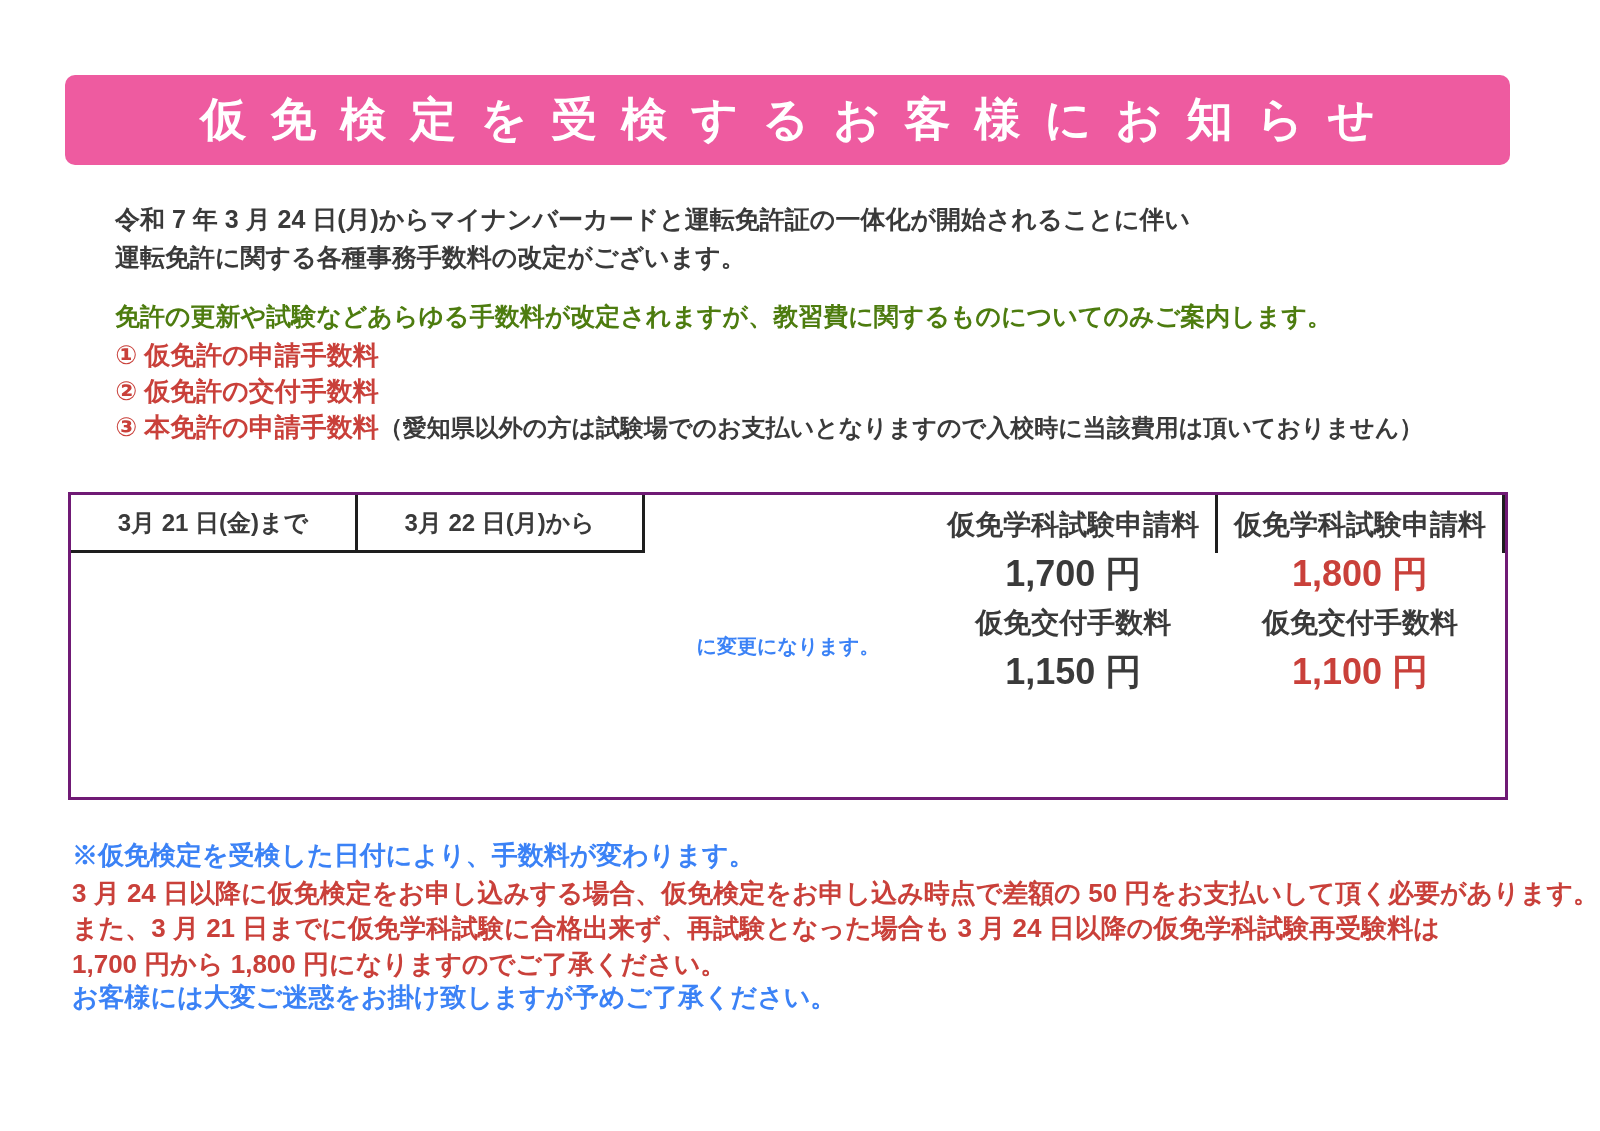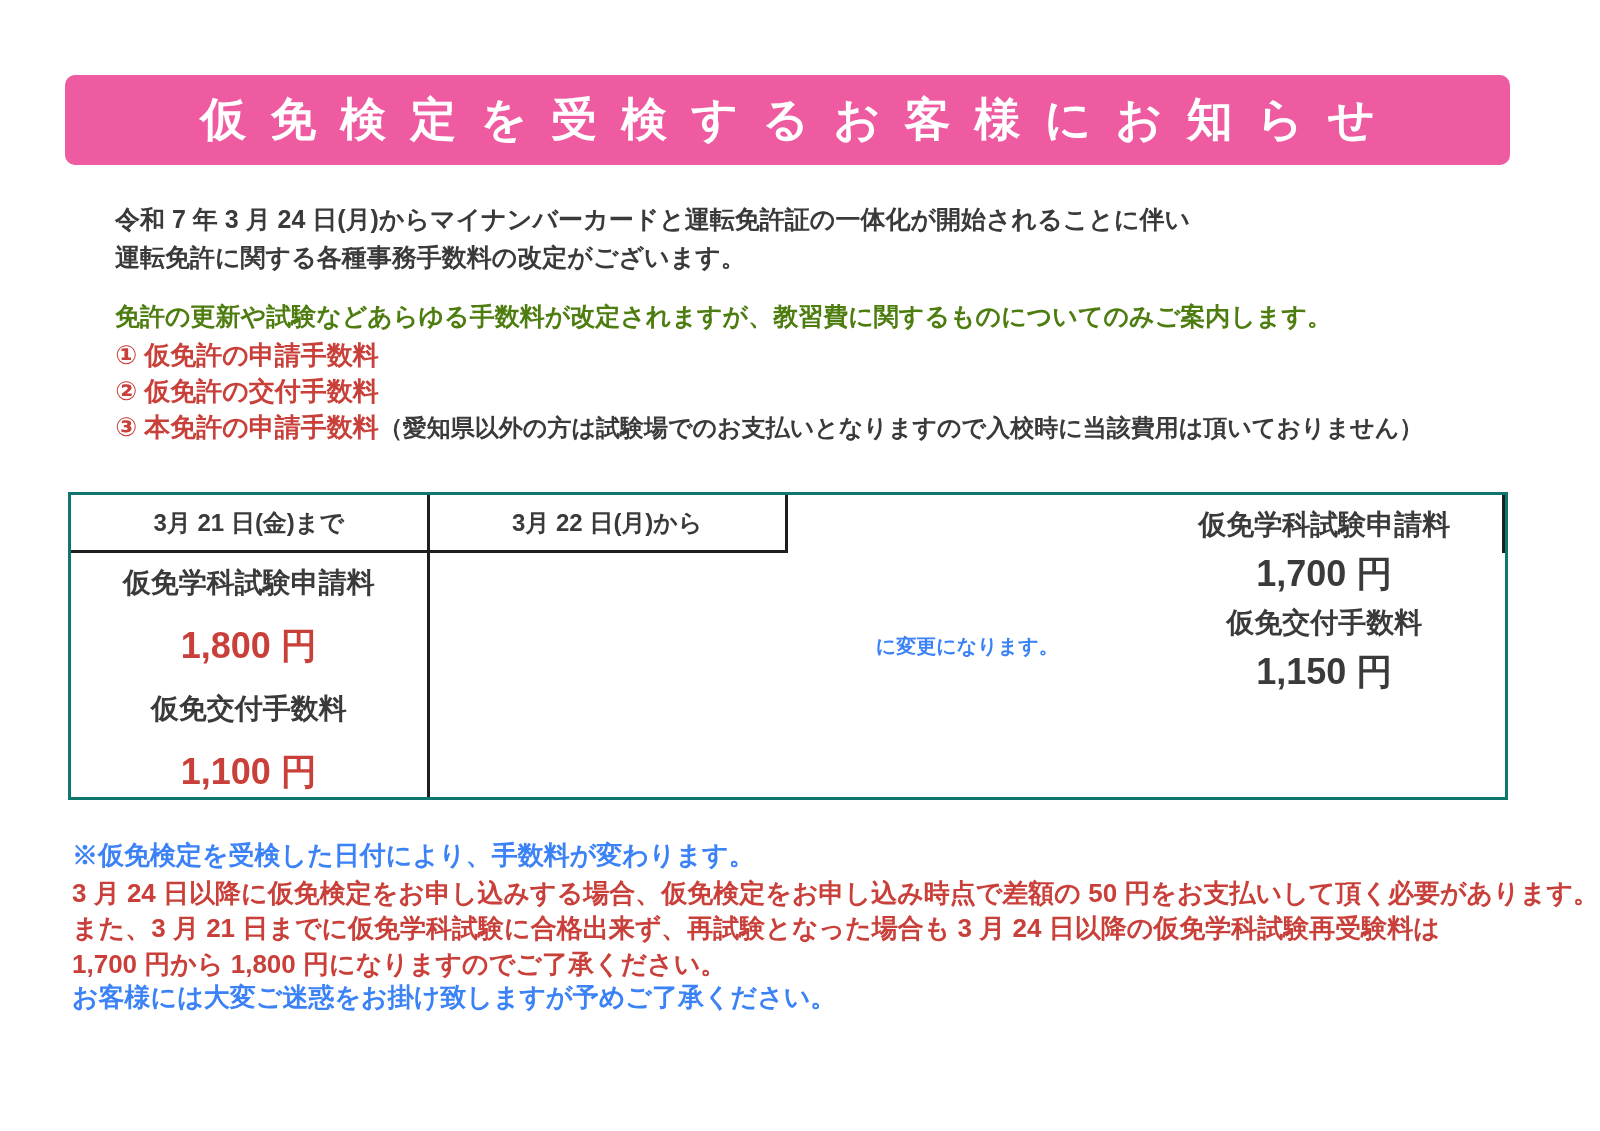--- a/index.html
+++ b/index.html
@@ -62,23 +62,23 @@
   .fee-item { white-space: nowrap; margin-bottom: 1px; }
   .fee-item .num,
   .fee-item .label { color: #c9403a; }
   .fee-item .note { color: #3a3a3a; font-size: 24px; }
   
   .notice-table {
     position: absolute;
     left: 68px; top: 492px;
     width: 1440px; height: 308px;
     display: grid;
-    grid-template-columns: 1fr 1fr 1fr 1fr;
+    grid-template-columns: 1fr 1fr 1fr 1fr 1fr;
     grid-template-rows: 58px 1fr;
-    border: 3px solid #0f766e;
+    border: 3px solid #701a75;
     box-sizing: border-box;
     background: #ffffff;
   }
   .th {
     border-right: 3px solid #1e1e1e;
     border-bottom: 3px solid #1e1e1e;
     display: flex;
     align-items: center;
     justify-content: center;
     font-size: 24px;

